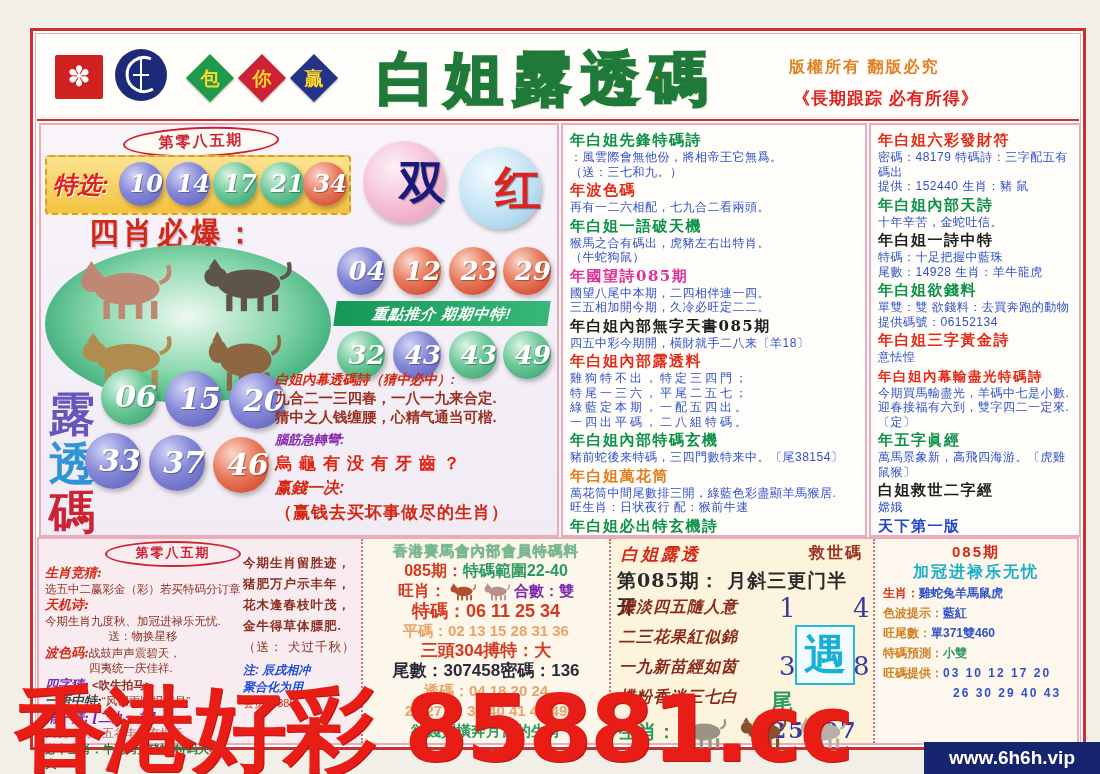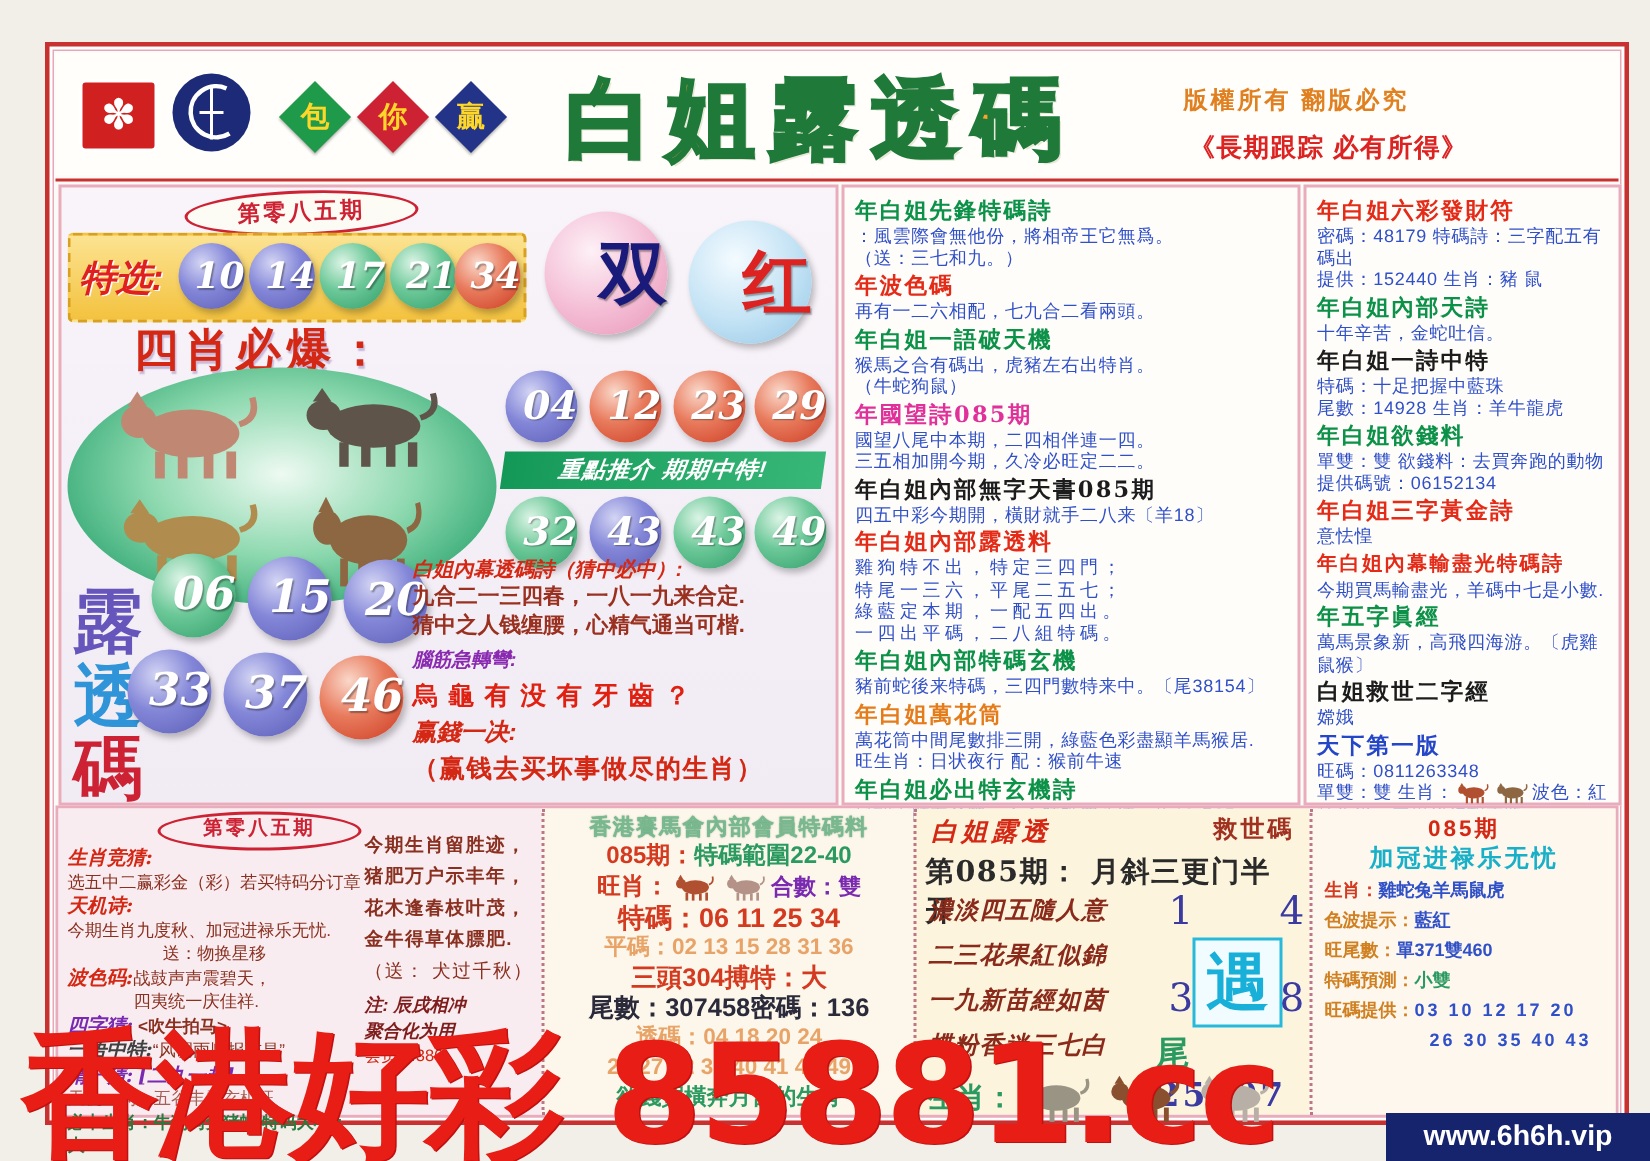--- a/index.html
+++ b/index.html
@@ -71,21 +71,21 @@
   .bC{width:262px;background:#fcf4dd;border-left:2px dotted #bb7788;position:relative;}
   .bD{flex:1;background:#fdf7ee;border-left:2px dotted #bb7788;position:relative;}
   .bA .oval2{position:absolute;left:66px;top:2px;width:132px;height:22px;border:2px solid #cc2233;border-radius:50%;color:#cc2233;font-weight:bold;font-size:13px;line-height:20px;text-align:center;letter-spacing:2px;font-family:"DejaVu Serif",serif;}
   .aL{position:absolute;left:6px;top:26px;width:196px;}
   .aR{position:absolute;left:204px;top:14px;width:114px;}
   .lblr{color:#d42814;font-style:italic;font-weight:bold;font-size:13px;font-family:"DejaVu Serif",serif;margin-top:44px;}
   .lblp{color:#7a2ab0;font-style:italic;font-weight:bold;font-size:13px;font-family:"DejaVu Serif",serif;}
   .vdark{color:#8a3020;}
   .aL .row{line-height:15.5px;}
   .aR .row{color:#8a3020;font-weight:bold;font-size:12.5px;line-height:21px;letter-spacing:1px;}
-  .noteblk{margin-top:4px;color:#7f1d1d;font-weight:bold;font-size:12px;font-style:italic;}
+  .noteblk{margin-top:4px;color:#1d4ed8;font-weight:bold;font-size:12px;font-style:italic;}
   .member{color:#d42814;font-size:11px;}
   .bB .bub{margin-top:3px;font-size:14.5px;font-weight:800;letter-spacing:1px;color:#7ab890;text-shadow:0 0 1px #4a9868;}
   .bB .r{line-height:20px;}
   .bB .beast{width:30px;height:19px;vertical-align:middle;margin:0 2px;}
   .faded{color:#e8a468;}
   .bC .chd{display:flex;justify-content:space-between;padding:4px 10px 0 10px;}
   .bC .chd .l{color:#d42814;font-style:italic;font-weight:800;font-size:17px;font-family:"DejaVu Serif",serif;letter-spacing:3px;}
   .bC .chd .r2{color:#a03020;font-weight:800;font-size:16px;font-family:"DejaVu Serif",serif;letter-spacing:2px;}
   .bC .main{padding:2px 6px;font-size:19px;font-weight:800;color:#2a2a2a;font-family:"DejaVu Serif",serif;letter-spacing:1px;}
   .bC .pline{position:absolute;left:8px;font-size:16px;font-weight:800;font-style:italic;color:#8a2a1a;font-family:"DejaVu Serif",serif;letter-spacing:1px;white-space:nowrap;}
@@ -331,20 +331,21 @@
         <div class="ln">單雙：雙 欲錢料：去買奔跑的動物</div>
         <div class="ln">提供碼號：06152134</div>
       </div>
       <div class="sec">
         <h4 class="h-red">年白姐三字黃金詩</h4>
         <div class="ln">意怯惶</div>
       </div>
       <div class="sec">
         <h4 class="h-red" style="font-size:13.5px">年白姐內幕輸盡光特碼詩</h4>
         <div class="ln">今期買馬輸盡光，羊碼中七是小數.</div>
+        <div class="ln">迎春接福有六到，雙字四二一定來.〔定〕</div>
       </div>
       <div class="sec">
         <h4 class="h-green">年五字眞經</h4>
         <div class="ln">萬馬景象新，高飛四海游。〔虎雞鼠猴〕</div>
       </div>
       <div class="sec">
         <h4 class="h-blk">白姐救世二字經</h4>
         <div class="ln purp">嫦娥</div>
       </div>
       <div class="sec">
@@ -490,20 +491,20 @@
     </div>
 
     <div class="bD">
       <div class="iss">085期</div>
       <div class="tit">加冠进禄乐无忧</div>
       <div class="row"><span class="rl">生肖：</span><span class="bv">雞蛇兔羊馬鼠虎</span></div>
       <div class="row"><span class="ol">色波提示：</span><span class="bv">藍紅</span></div>
       <div class="row"><span class="ol">旺尾數：</span><span class="bv">單371雙460</span></div>
       <div class="row"><span class="ol">特碼預測：</span><span class="gv">小雙</span></div>
       <div class="row"><span class="ol">旺碼提供：</span><span class="numv">03 10 12 17 20</span></div>
-      <div class="row" style="padding-left:78px"><span class="numv">26 30 35 40 43</span></div>
+      <div class="row" style="padding-left:78px"><span class="numv">26 30 29 40 43</span></div>
     </div>
 
   </div>
 </div>
 
 <div class="wm">香港好彩 85881.cc</div>
 <div class="site">www.6h6h.vip</div>
 
 </body></html>

